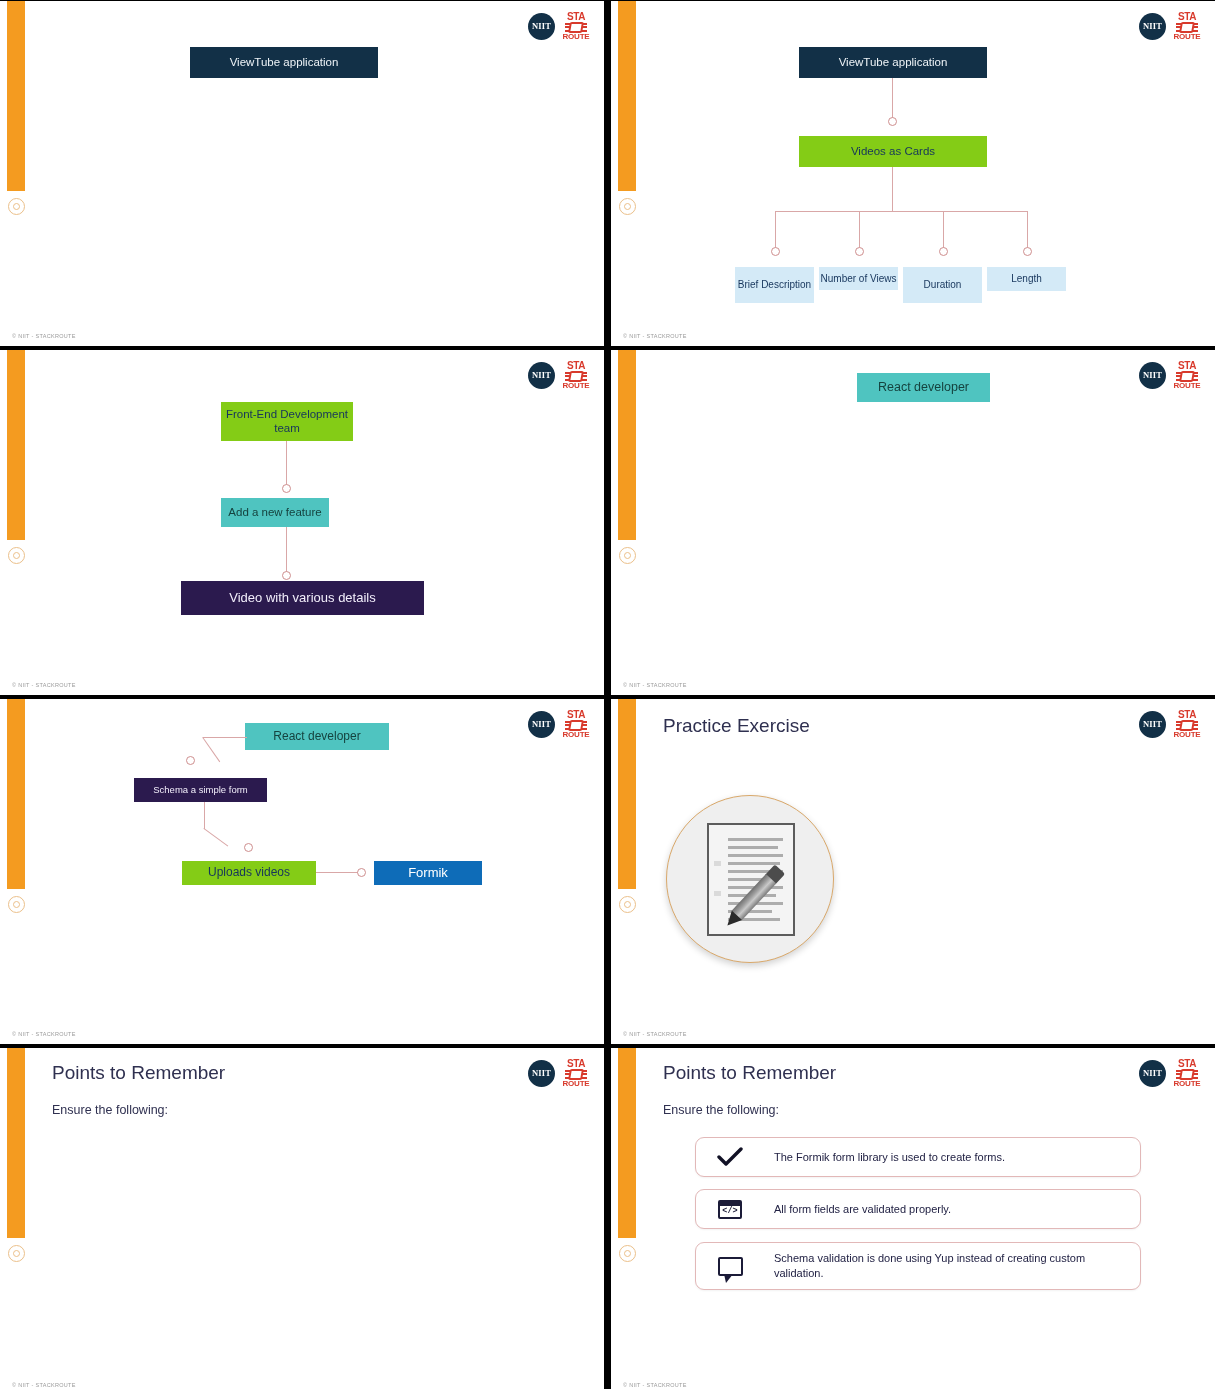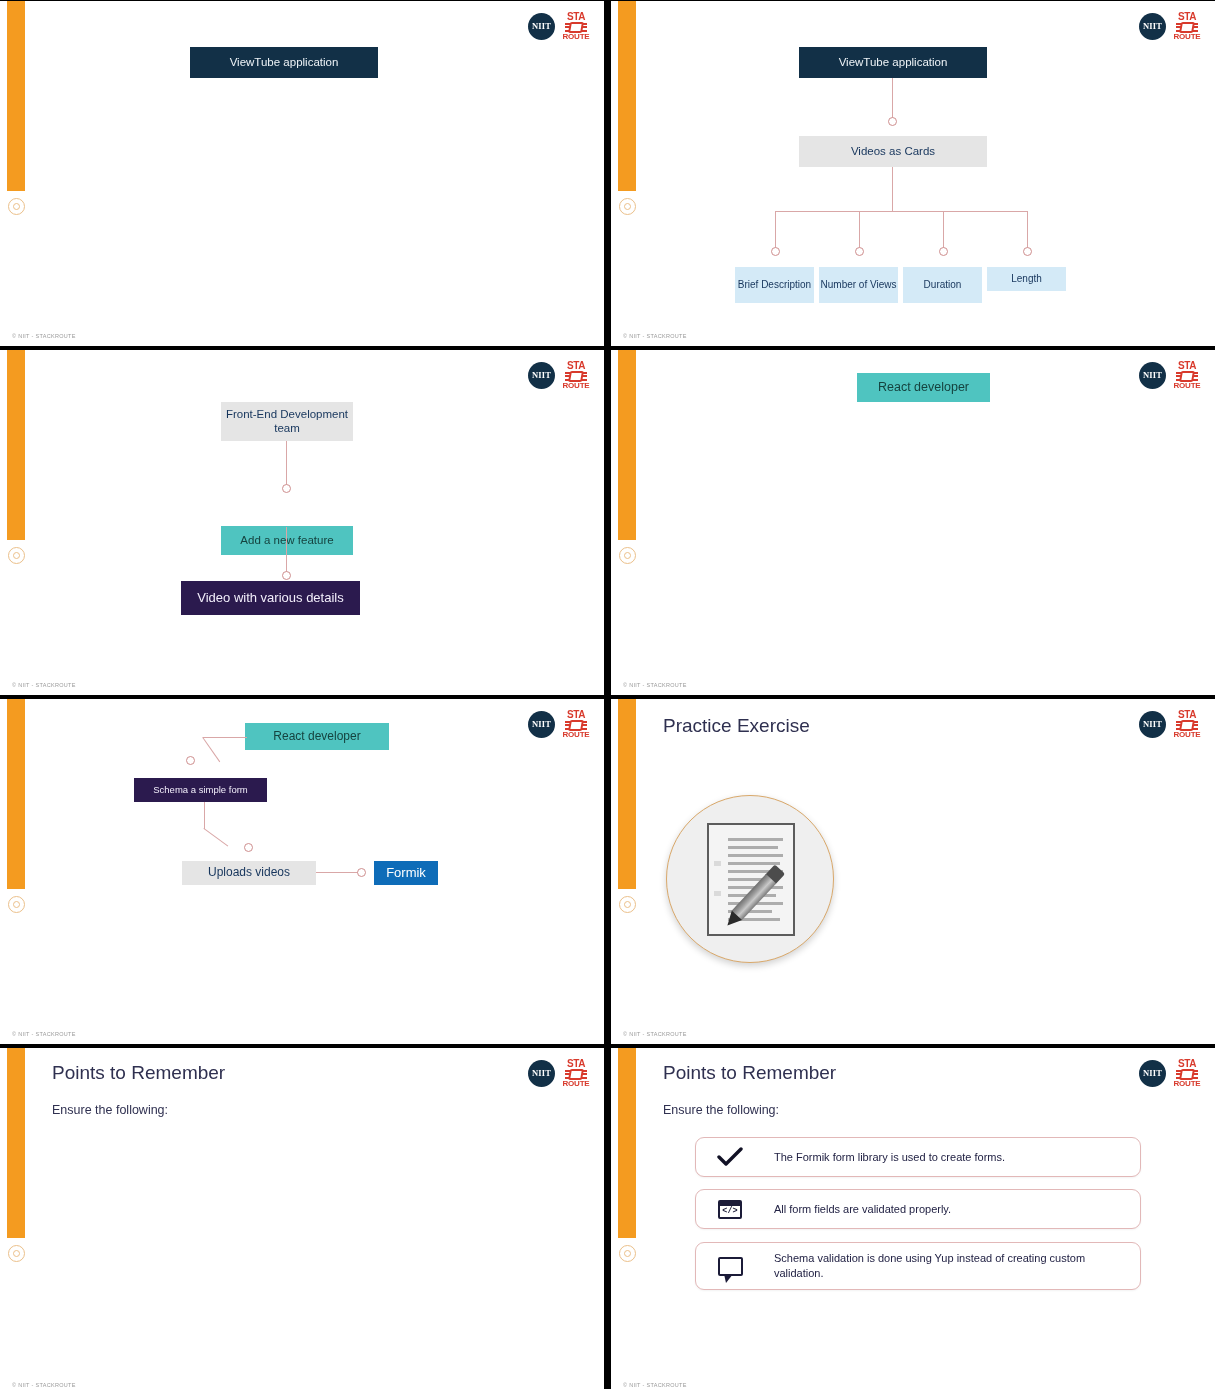--- a/index.html
+++ b/index.html
@@ -109,21 +109,21 @@
   }
   
   .node {
     position: absolute;
     display: flex; align-items: center; justify-content: center;
     text-align: center;
     line-height: 1.15;
     font-size: 11.5px;
   }
   .n-navy   { background: #123047; color: #eef3f7; }
-  .n-skyblue{ background: #e5e5e5; color: #16355c; }
+  .n-skyblue{ background: #84cc16; color: #16355c; }
   .n-paleblue{ background: #D4EAF7; color: #16355c; }
   .n-teal   { background: #4FC4C0; color: #15433f; text-align: center; }
   .n-purple { background: #2B1A4E; color: #f2eefb; }
   .n-blue   { background: #0E6CB8; color: #ffffff; }
   
   .vline, .hline {
     position: absolute; background: #D9A7A7;
   }
   .vline { width: 1.3px; }
   .hline { height: 1.3px; }
@@ -293,21 +293,21 @@
     <div class="vline" style="left:248px;top:210px;height:38px;"></div>
     <div class="vline" style="left:332px;top:210px;height:38px;"></div>
     <div class="vline" style="left:416px;top:210px;height:38px;"></div>
 
     <div class="dot" style="left:160px;top:246px;"></div>
     <div class="dot" style="left:244px;top:246px;"></div>
     <div class="dot" style="left:328px;top:246px;"></div>
     <div class="dot" style="left:412px;top:246px;"></div>
 
     <div class="node n-paleblue" style="left:124px;top:266px;width:79px;height:36px;font-size:10px;">Brief Description</div>
-    <div class="node n-paleblue" style="left:208px;top:266px;width:79px;height:36px;font-size:10px;">Number of Views</div>
+    <div class="node n-paleblue" style="left:208px;top:266px;width:79px;height:23px;font-size:10px;">Number of Views</div>
     <div class="node n-paleblue" style="left:292px;top:266px;width:79px;height:36px;font-size:10px;">Duration</div>
     <div class="node n-paleblue" style="left:376px;top:266px;width:79px;height:24px;font-size:10px;">Length</div>
 
     <div class="footer">© NIIT - STACKROUTE</div>
   </div>
 
   <div class="slide">
     <div class="rail"></div>
     <div class="rail-marker">
         <i></i>
@@ -324,26 +324,26 @@
           </div>
         <div class="sr-bot">ROUTE</div>
       </div>
     </div>
 
     <div class="node n-skyblue" style="left:221px;top:52px;width:132px;height:39px;">Front-End Development team</div>
 
     <div class="vline" style="left:286px;top:91px;height:45px;"></div>
     <div class="dot" style="left:282px;top:134px;"></div>
 
-    <div class="node n-teal" style="left:221px;top:148px;width:132px;height:29px;margin-top:28px;">Add a new feature</div>
+    <div class="node n-teal" style="left:221px;top:148px;width:108px;height:29px;">Add a new feature</div>
 
     <div class="vline" style="left:286px;top:177px;height:47px;"></div>
     <div class="dot" style="left:282px;top:221px;"></div>
 
-    <div class="node n-purple" style="left:181px;top:231px;width:179px;height:34px;font-size:13px;">Video with various details</div>
+    <div class="node n-purple" style="left:181px;top:231px;width:243px;height:34px;font-size:13px;">Video with various details</div>
 
     <div class="footer">© NIIT - STACKROUTE</div>
   </div>
 
   <div class="slide">
     <div class="rail"></div>
     <div class="rail-marker">
         <i></i>
       </div>
     <div class="logo">
@@ -394,21 +394,21 @@
 
     <div class="vline" style="left:204px;top:103px;height:27px;"></div>
     <div class="diag" style="left:204px;top:129px;width:30px;transform:rotate(36deg);"></div>
     <div class="dot" style="left:244px;top:144px;"></div>
 
     <div class="node n-skyblue" style="left:182px;top:162px;width:134px;height:24px;font-size:12px;">Uploads videos</div>
 
     <div class="hline" style="left:316px;top:173px;width:42px;"></div>
     <div class="dot" style="left:357px;top:169px;"></div>
 
-    <div class="node n-blue" style="left:374px;top:162px;width:64px;height:24px;font-size:13px;">Formik</div>
+    <div class="node n-blue" style="left:374px;top:162px;width:108px;height:24px;font-size:13px;">Formik</div>
 
     <div class="footer">© NIIT - STACKROUTE</div>
   </div>
 
   <div class="slide">
     <div class="rail"></div>
     <div class="rail-marker">
         <i></i>
       </div>
     <div class="logo">

